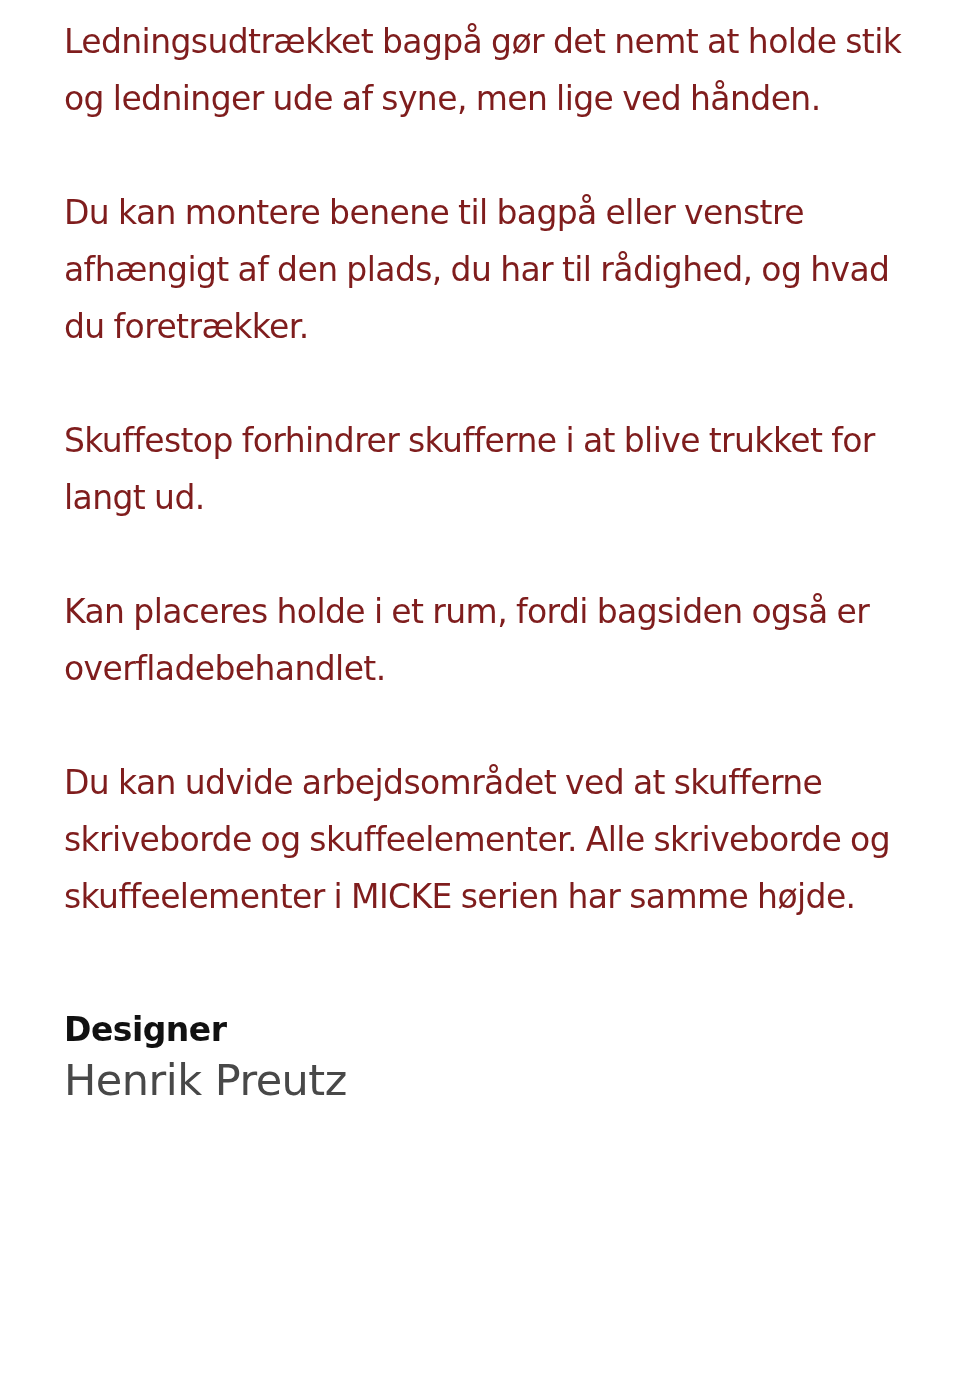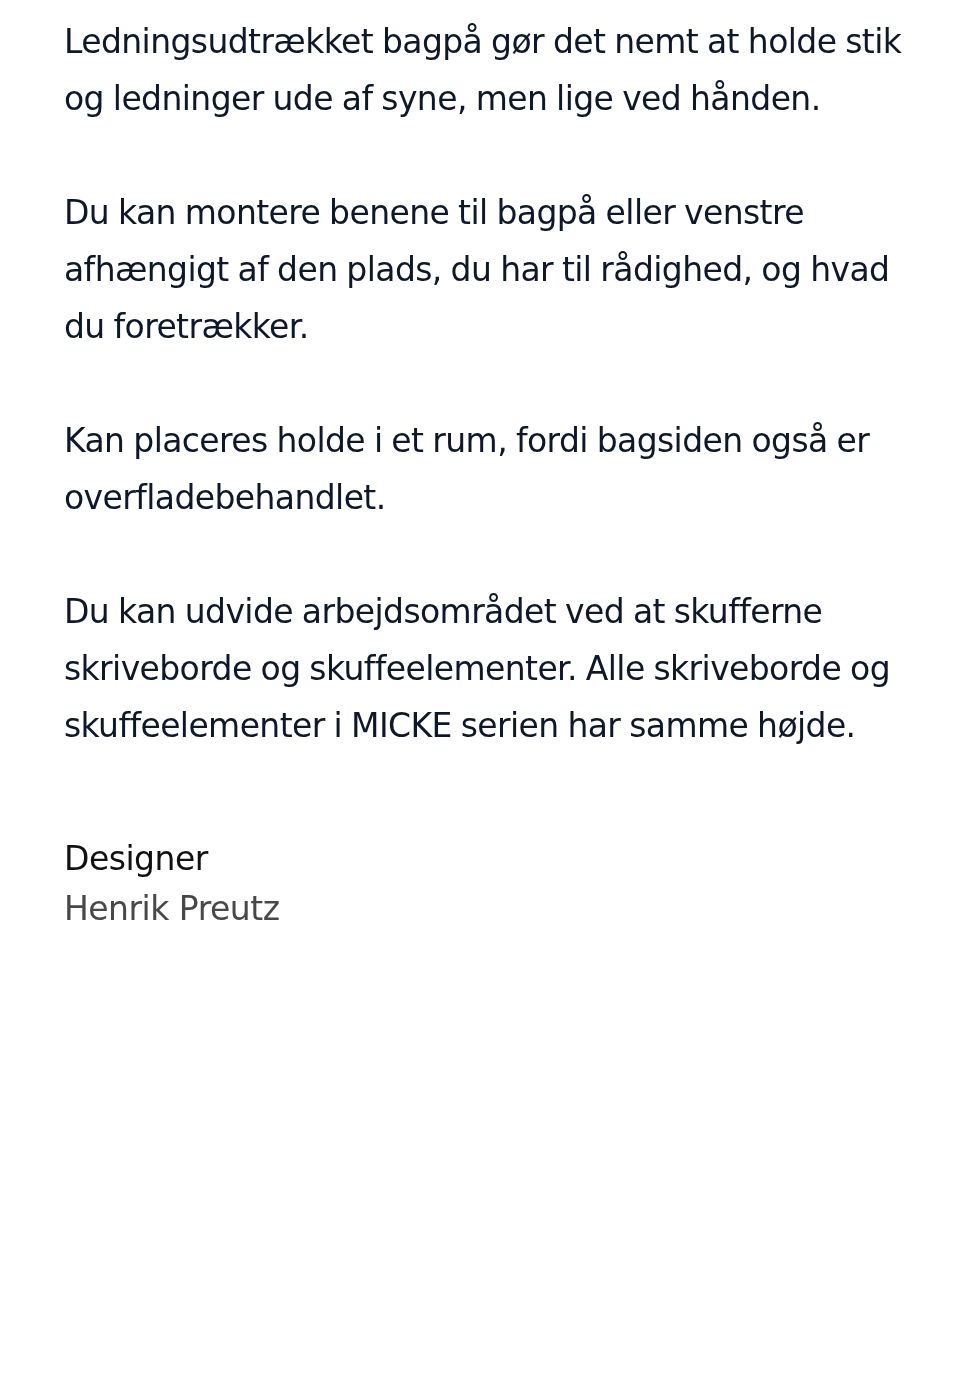--- a/index.html
+++ b/index.html
@@ -1,29 +1,30 @@
 <!DOCTYPE html>
 <html><head>
   <meta charset="utf-8">
   <style>
     html, body { margin: 0; padding: 0; background: #ffffff; }
     body { width: 960px; height: 1400px; overflow: hidden; position: relative;
       font-family: "DejaVu Sans", sans-serif; }
     .content { position: absolute; left: 64px; top: 13px; width: 860px; }
-    .para { color: #0f172a; font-size: 33px; line-height: 57px; margin: 0 0 57px 0;
+    .para { color: #7f1d1d; font-size: 33px; line-height: 57px; margin: 0 0 57px 0;
       letter-spacing: -0.6px; word-spacing: -1px; white-space: pre-wrap; }
     .para.last { margin-bottom: 80px; }
-    .designer-label { color: #111111; font-size: 33px; font-weight: normal; line-height: 50px; margin: 0; letter-spacing: -0.5px; }
-    .designer-name { color: #484848; font-size: 33px; line-height: 50px; margin: 0; letter-spacing: -0.5px; }
+    .designer-label { color: #111111; font-size: 33px; font-weight: bold; line-height: 50px; margin: 0; letter-spacing: -0.5px; }
+    .designer-name { color: #484848; font-size: 43px; line-height: 50px; margin: 0; letter-spacing: -0.5px; }
   </style>
 </head>
 <body>
 
 <div class="content">
   <p class="para">Ledningsudtrækket bagpå gør det nemt at holde stik og ledninger ude af syne, men lige ved hånden.</p>
   <p class="para">Du kan montere benene til bagpå eller venstre afhængigt af den plads, du har til rådighed, og hvad du foretrækker.</p>
+  <p class="para">Skuffestop forhindrer skufferne i at blive trukket for langt ud.</p>
   <p class="para">Kan placeres holde i et rum, fordi bagsiden også er overfladebehandlet.</p>
   <p class="para last">Du kan udvide arbejdsområdet ved at skufferne skriveborde og skuffeelementer. Alle skriveborde og skuffeelementer i MICKE serien har samme højde.</p>
   <div>
     <p class="designer-label">Designer</p>
     <p class="designer-name">Henrik Preutz</p>
   </div>
 </div>
 
 </body></html>

